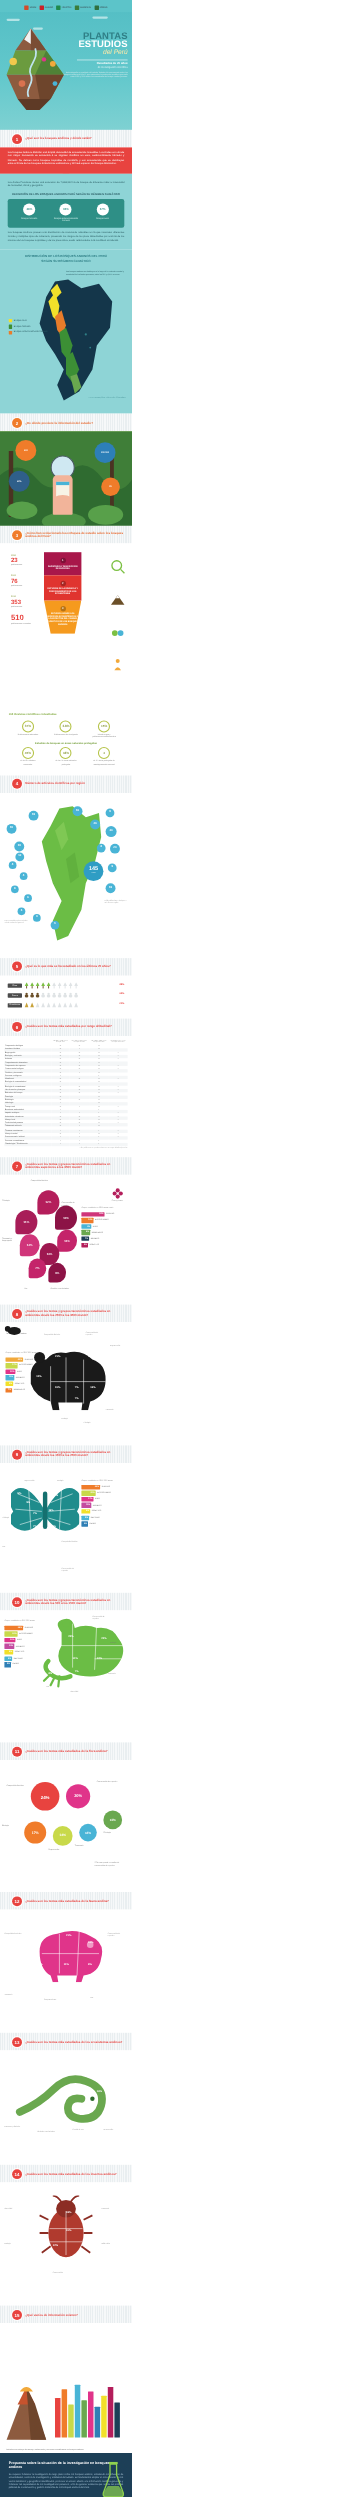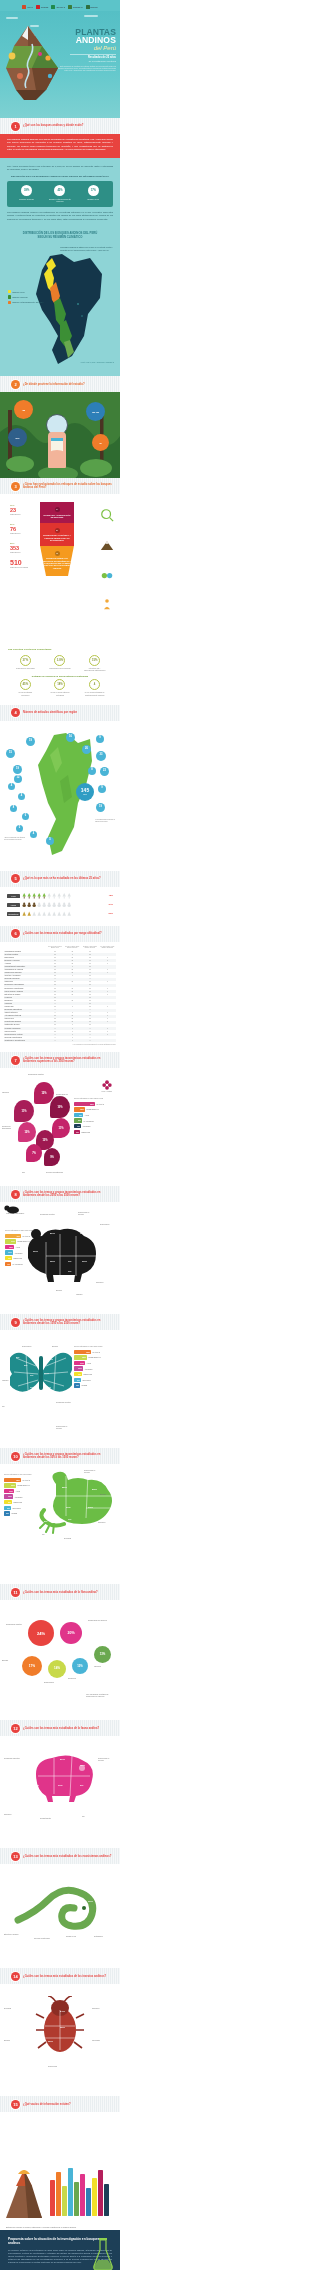--- a/index.html
+++ b/index.html
@@ -255,21 +255,21 @@
       <path d="M30 20 C34 30 22 36 26 44 C30 52 20 56 24 64" stroke="#bfe3ee" stroke-width="1.6" fill="none"></path>
       <circle cx="10" cy="32" r="3.4" fill="#f2c94c"></circle>
       <circle cx="18" cy="52" r="3" fill="#d9724f"></circle>
       <circle cx="46" cy="34" r="2.6" fill="#f2a93b"></circle>
       <circle cx="38" cy="30" r="2" fill="#e0348a"></circle>
       <circle cx="48" cy="52" r="2.2" fill="#49b4d6"></circle>
     </svg>
 
     <div class="title-wrap">
       <div class="t1">PLANTAS</div>
-      <div class="t2">ANDINOS</div>
+      <div class="t2">ESTUDIOS</div>
       <div class="t3">del Perú</div>
       <div class="t-rule"></div>
       <div class="t4">Resultados de 25 años</div>
       <div class="t5">de investigación científica</div>
       <div class="t6">Esta infografía es resultado del estudio "Estado del conocimiento sobre los bosques andinos del Perú", que sistematiza la producción científica generada entre 1990 y 2015 sobre los ecosistemas de bosque andino peruano.</div>
     </div>
   </div>
 
   <div class="divider">
     <div class="sec-num">1</div>

